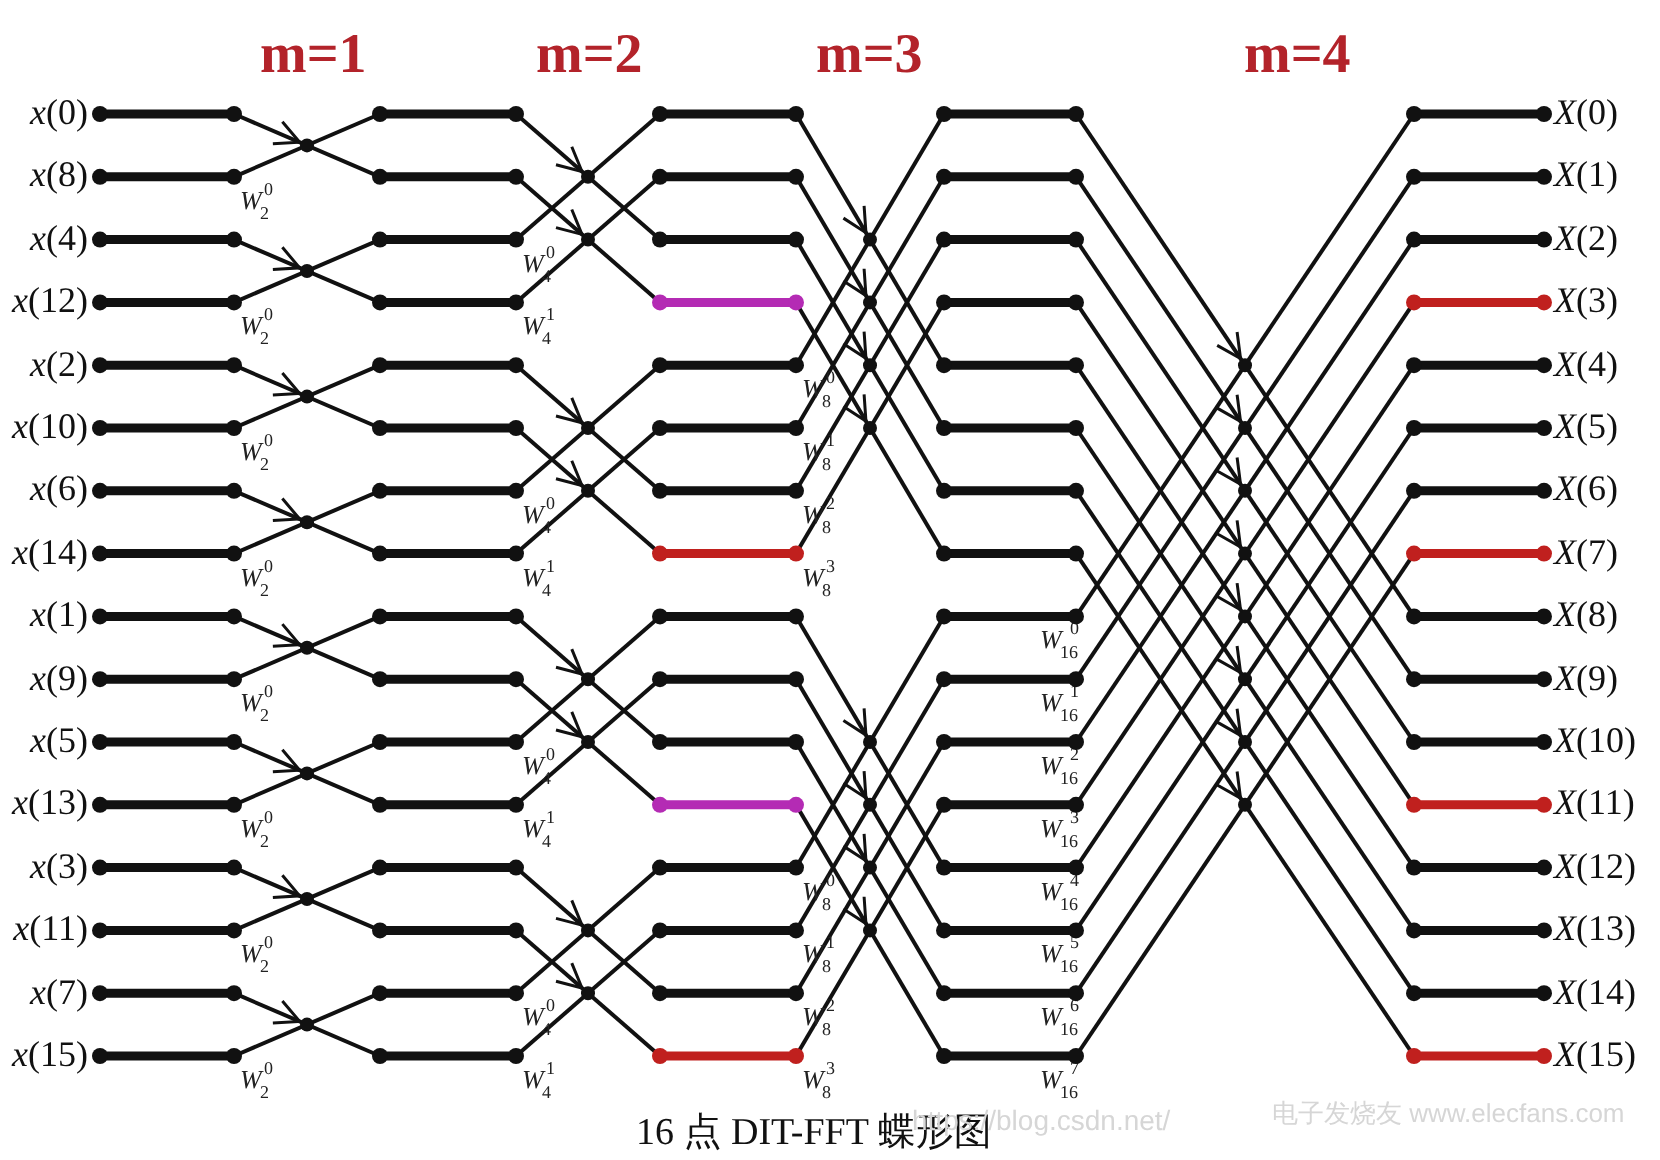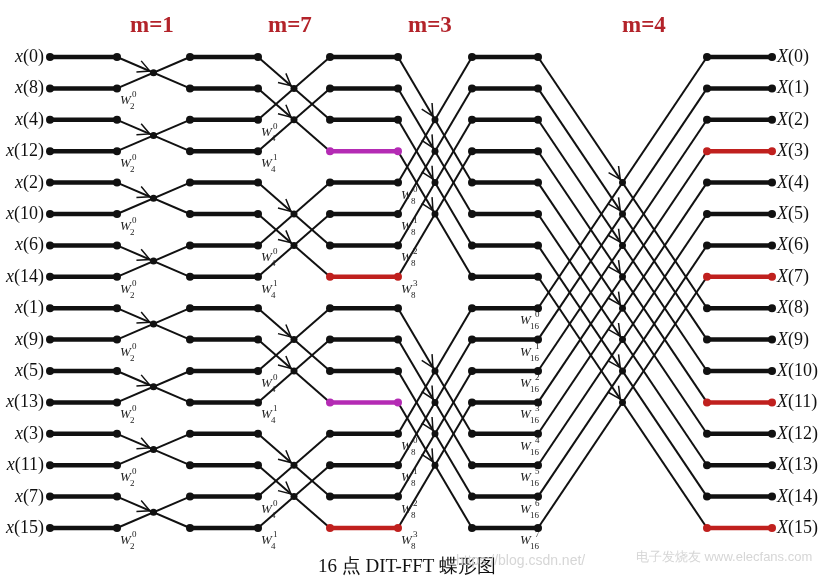--- a/index.html
+++ b/index.html
@@ -1,18 +1,18 @@
 <!DOCTYPE html>
 <html><head>
 <meta charset="utf-8">
 <style>
   html, body { margin: 0; padding: 0; background: #ffffff; }
   body { width: 830px; height: 580px; overflow: hidden; position: relative; font-family: "Liberation Serif", "DejaVu Serif", serif; }
   #canvas { position: absolute; left: 0; top: 0; width: 830px; height: 580px; }
-  .stage-label { position: absolute; top: 12px; font-family: "Liberation Serif", "DejaVu Serif", serif; font-weight: bold; font-size: 23px; color: #b3232a; }
+  .stage-label { position: absolute; top: 12px; font-family: "Liberation Serif", "DejaVu Serif", serif; font-weight: bold; font-size: 28px; color: #b3232a; }
   .in-label { position: absolute; font-family: "Liberation Serif", "DejaVu Serif", serif; font-size: 18px; color: #111; text-align: right; width: 44px; line-height: 18px; }
   .in-label i, .out-label i { font-style: italic; }
   .out-label { position: absolute; font-family: "Liberation Serif", "DejaVu Serif", serif; font-size: 18px; color: #111; line-height: 18px; }
   .caption { position: absolute; left: 318px; top: 553px; font-family: Liberation Serif, serif; font-size: 19px; color: #111; }
   .watermark { position: absolute; font-family: "Liberation Sans", "DejaVu Sans", sans-serif; color: #d6d6d6; font-size: 14px; }
   .tw { font-family: "Liberation Serif", "DejaVu Serif", serif; fill: #222; }
 </style>
 </head>
 <body>
 
@@ -488,21 +488,21 @@
       <circle cx="772" cy="402.4" r="4" fill="#c0201e"></circle>
       <circle cx="772" cy="433.79999999999995" r="4" fill="#111111"></circle>
       <circle cx="772" cy="465.2" r="4" fill="#111111"></circle>
       <circle cx="772" cy="496.59999999999997" r="4" fill="#111111"></circle>
       <circle cx="772" cy="528" r="4" fill="#c0201e"></circle>
     </g>
   </svg>
 
 <div id="stage-labels">
     <div class="stage-label" style="left: 130px;">m=1</div>
-    <div class="stage-label" style="left: 268px;">m=7</div>
+    <div class="stage-label" style="left: 268px;">m=2</div>
     <div class="stage-label" style="left: 408px;">m=3</div>
     <div class="stage-label" style="left: 592px; margin-left: 30px;">m=4</div>
   </div>
 <div id="input-labels">
     <div class="in-label" style="left: 0px; top: 47px;"><i>x</i>(0)</div>
     <div class="in-label" style="left: 0px; top: 78.4px;"><i>x</i>(8)</div>
     <div class="in-label" style="left: 0px; top: 109.8px;"><i>x</i>(4)</div>
     <div class="in-label" style="left: 0px; top: 141.2px;"><i>x</i>(12)</div>
     <div class="in-label" style="left: 0px; top: 172.6px;"><i>x</i>(2)</div>
     <div class="in-label" style="left: 0px; top: 204px;"><i>x</i>(10)</div>

